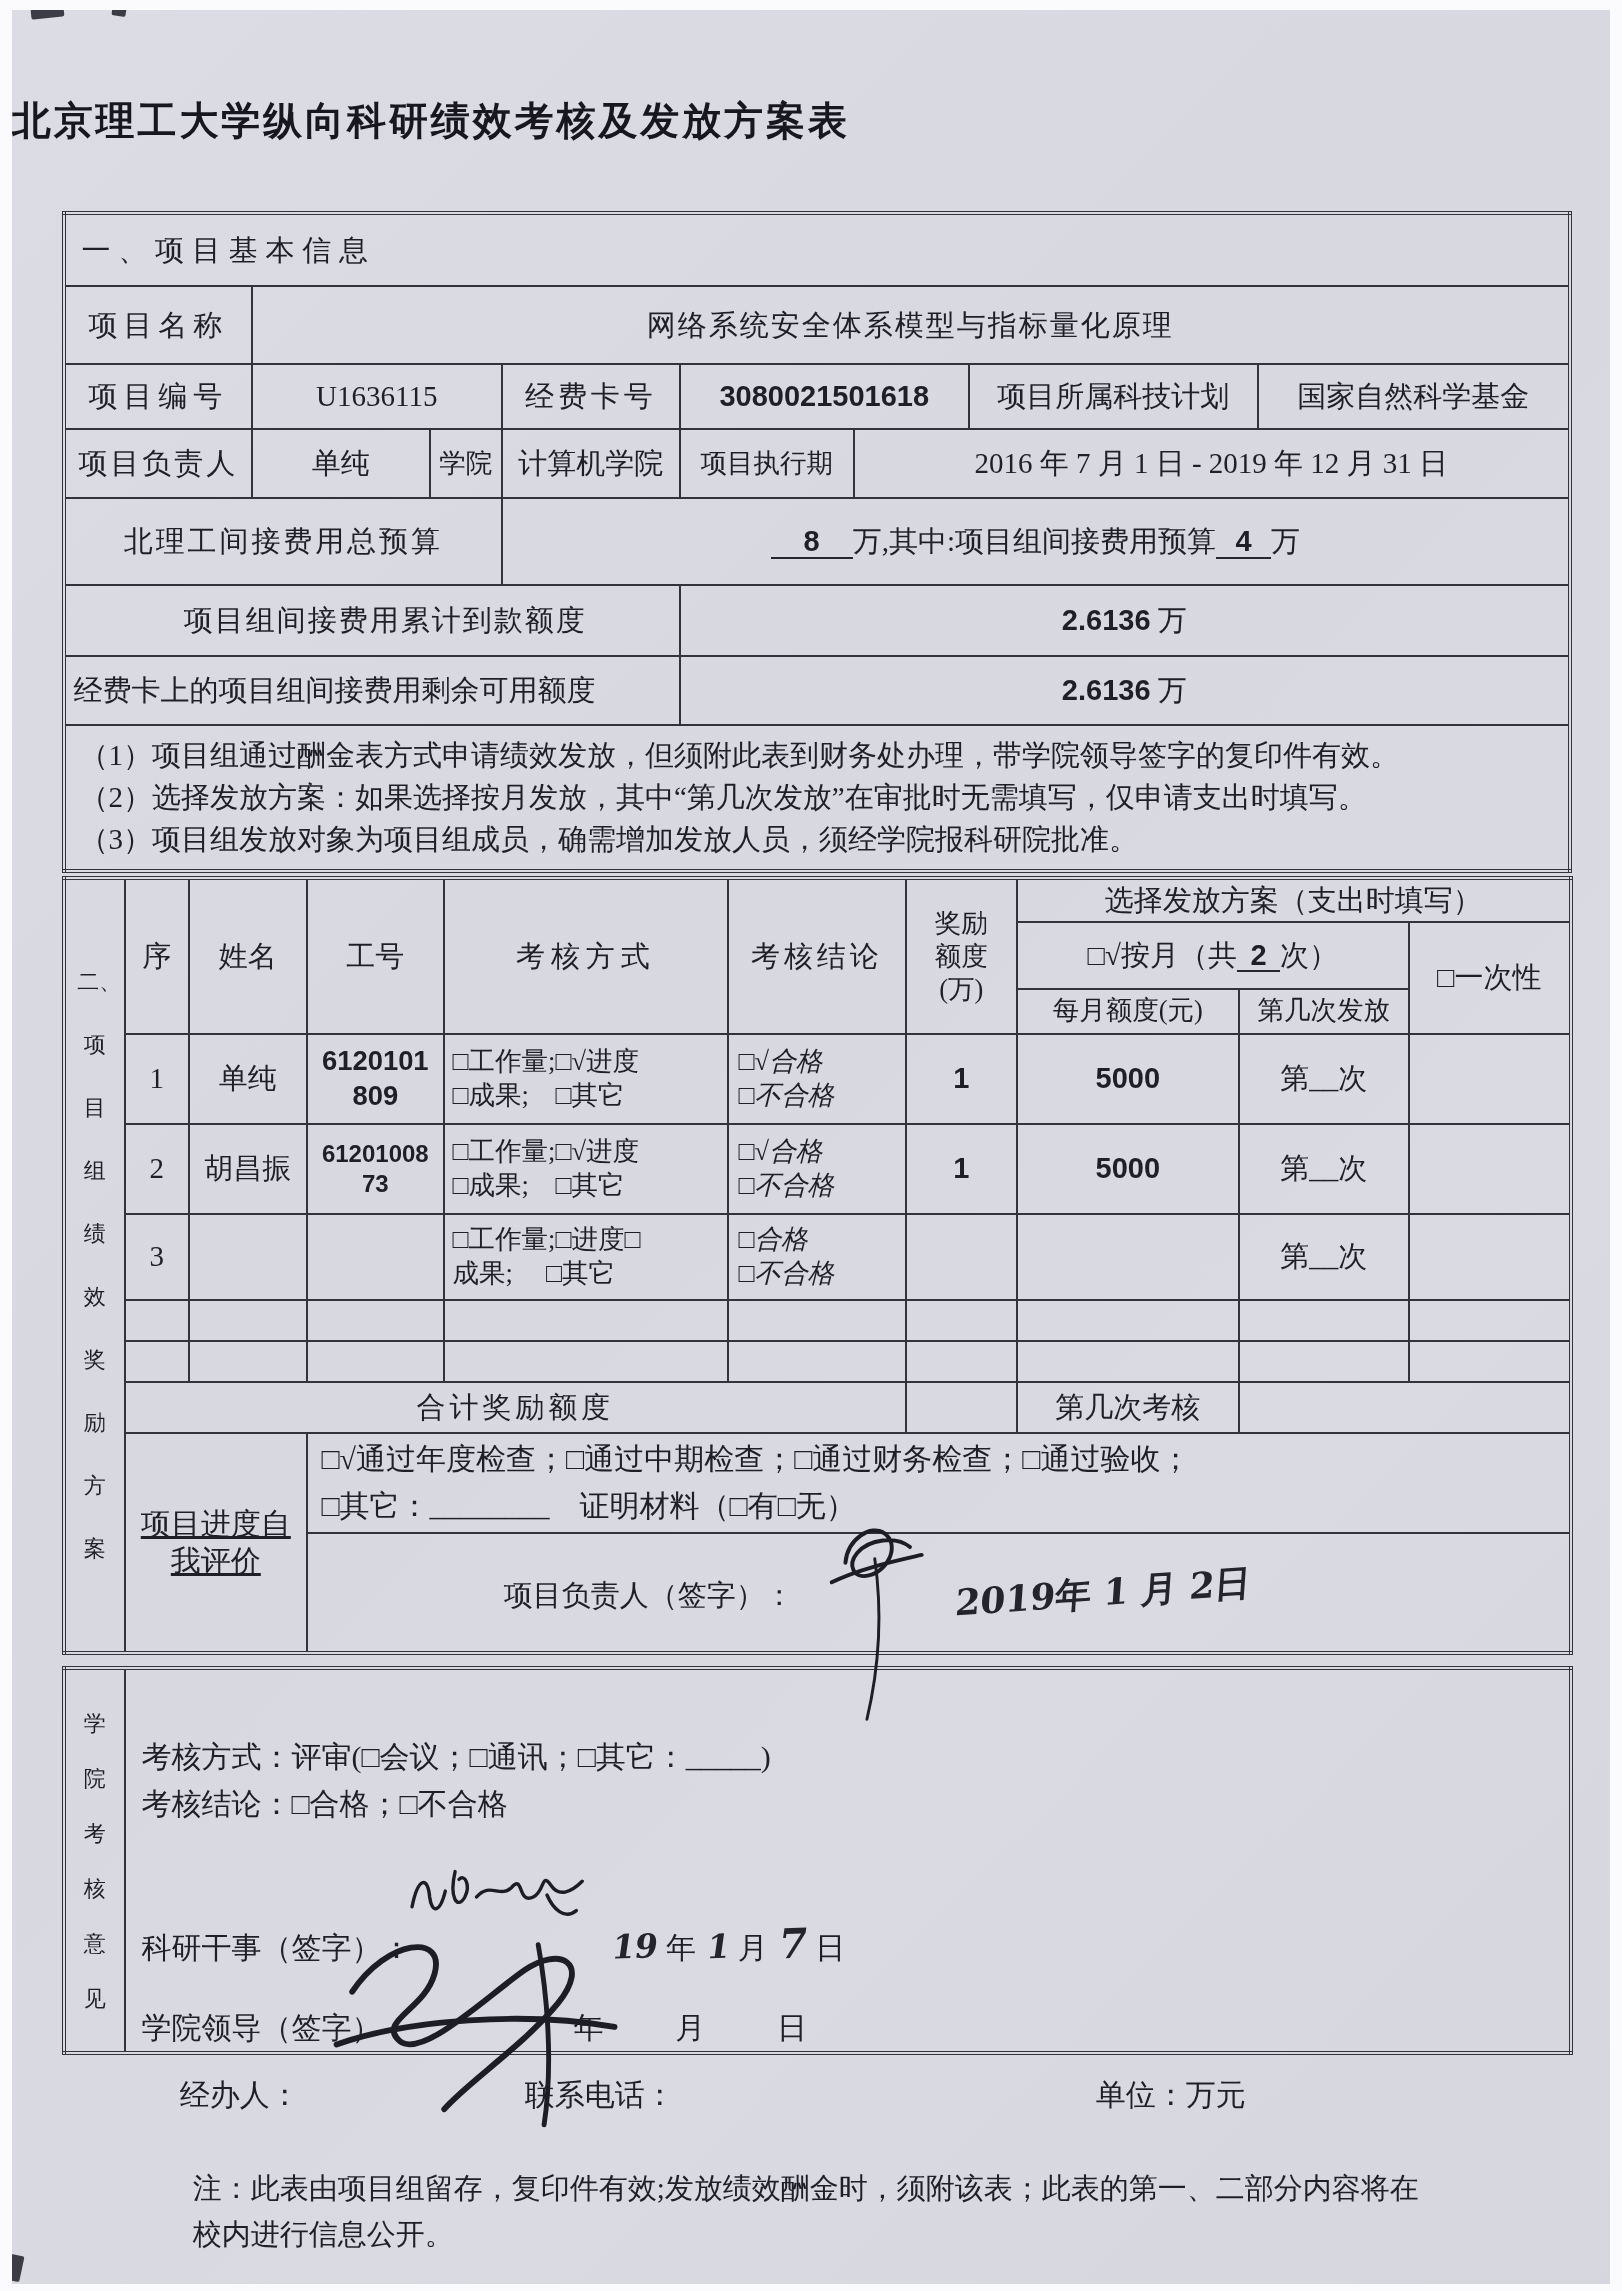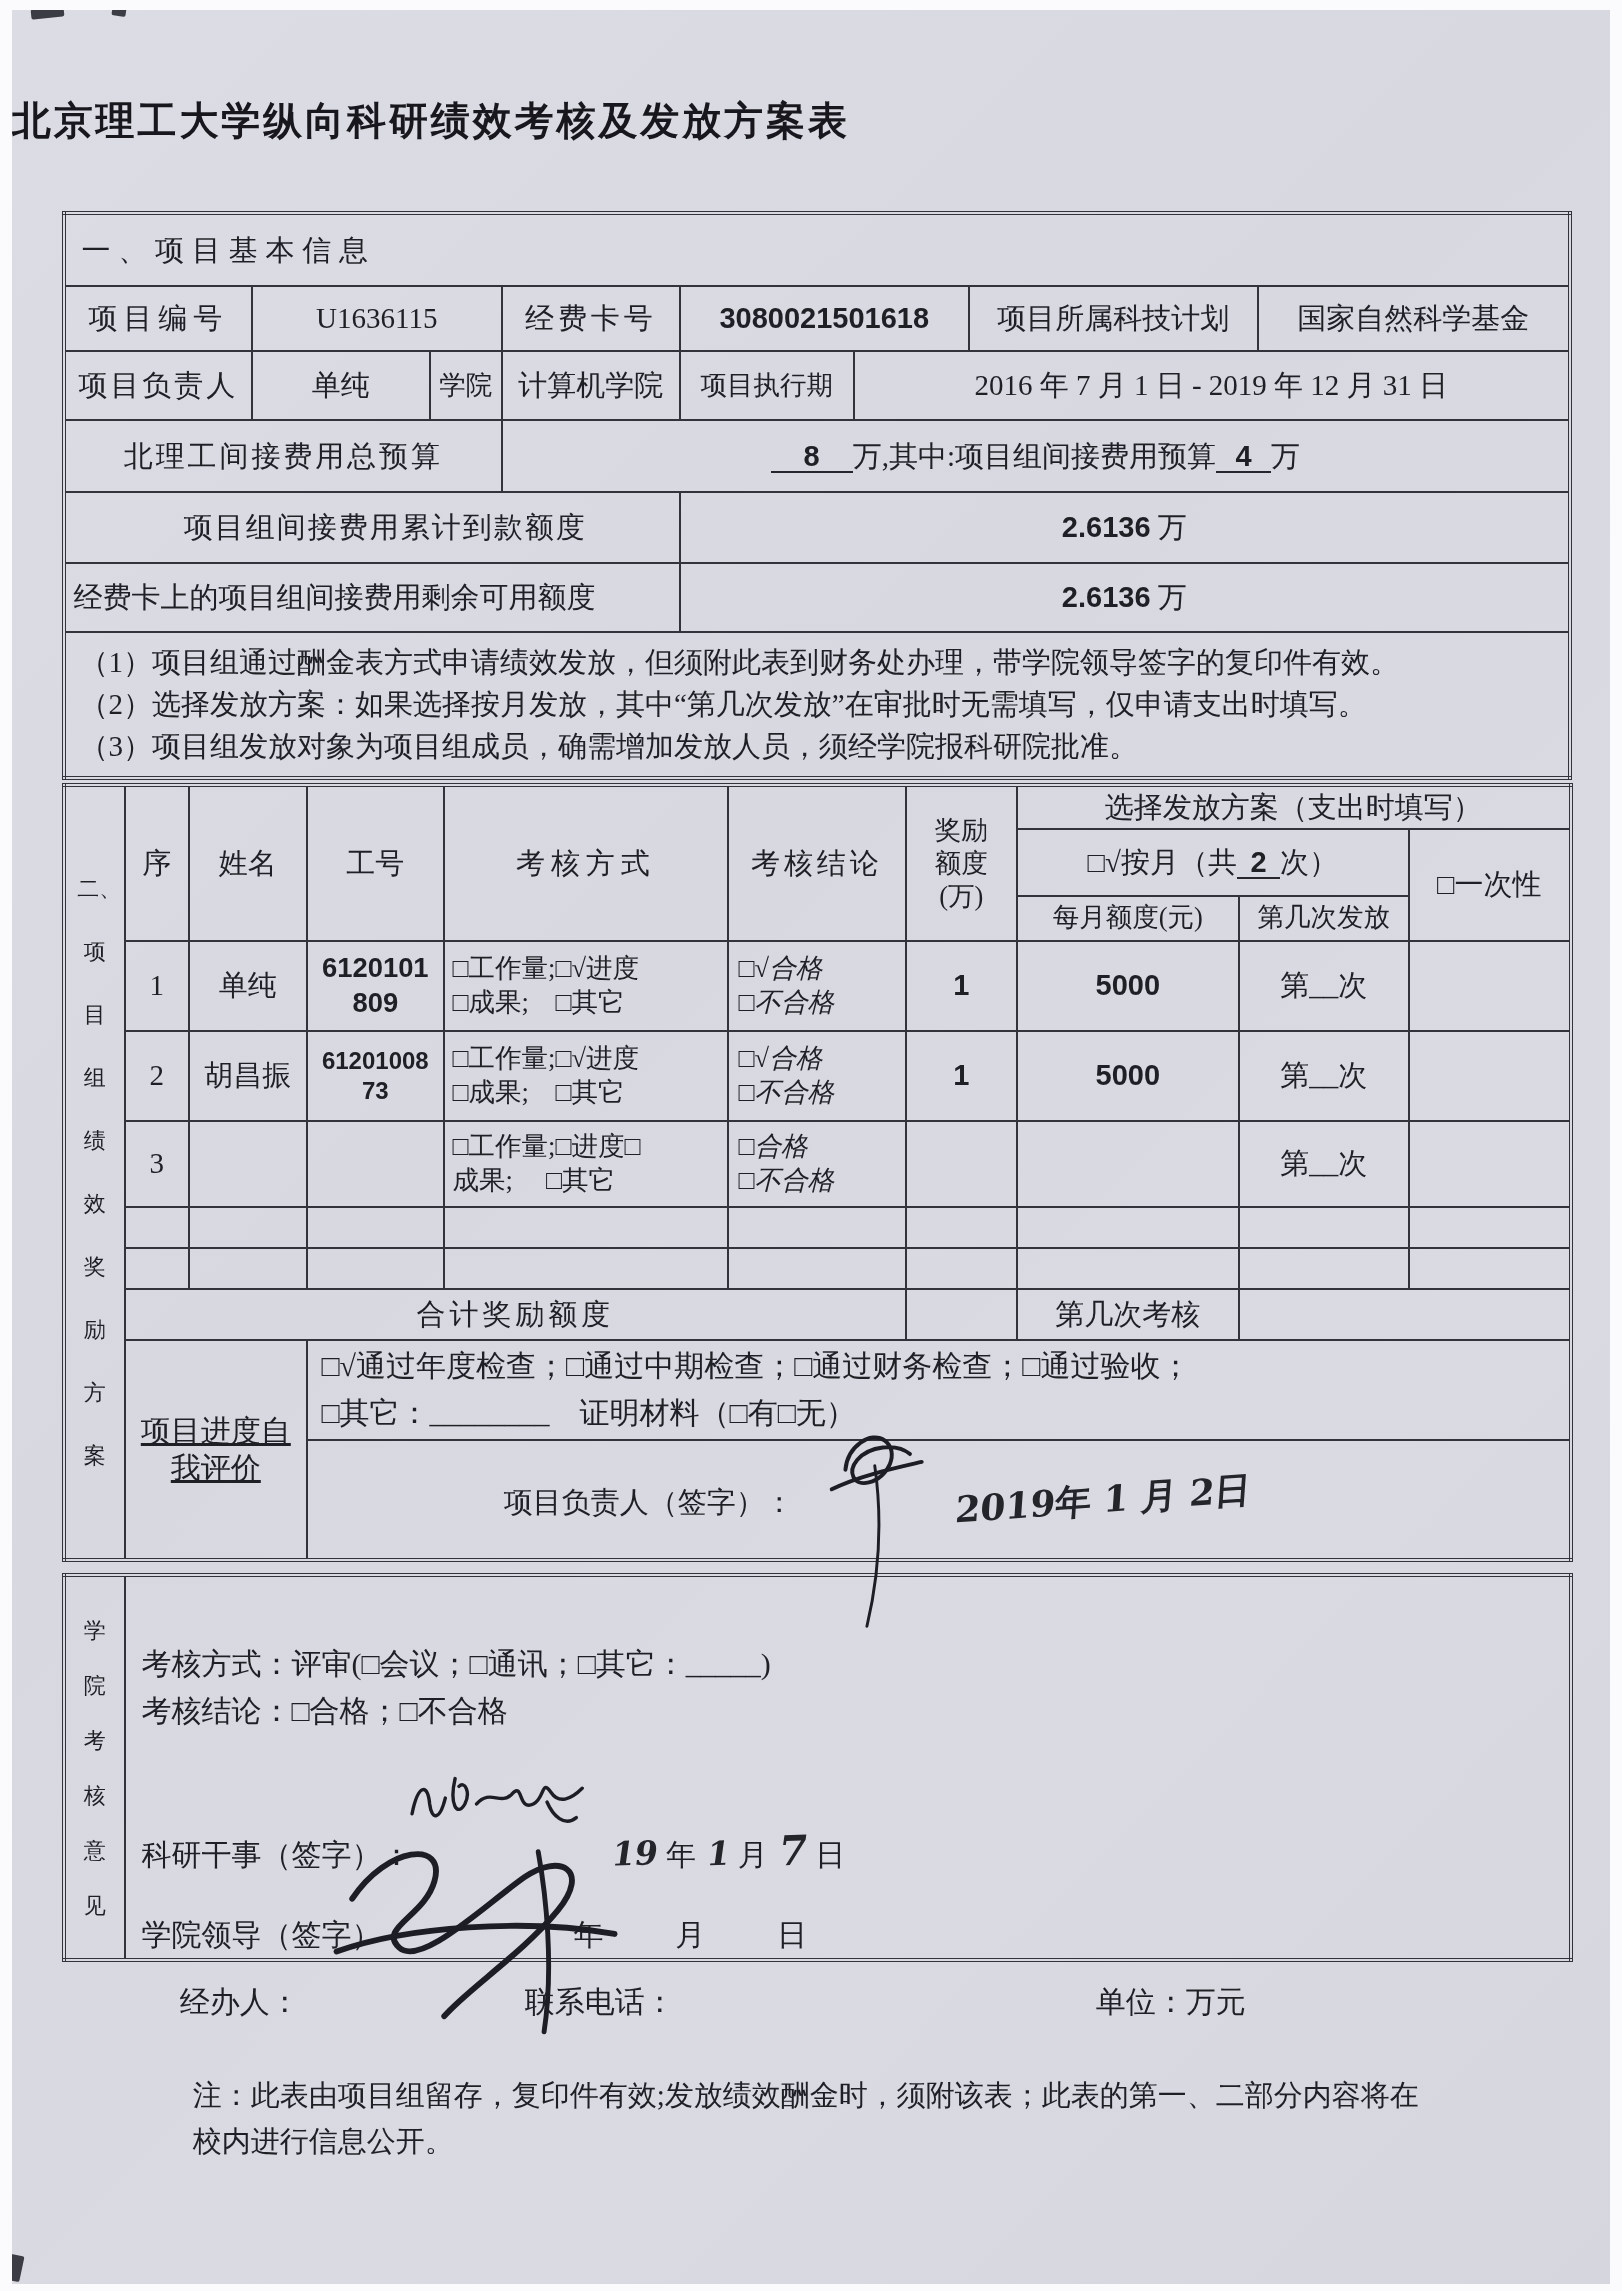--- a/index.html
+++ b/index.html
@@ -95,37 +95,41 @@
         <col style="width:178px">
       <col style="width:174px">
         <col style="width:115px">
         <col style="width:289px">
         <col style="width:312px">
     </colgroup>
     <tbody>
         <tr style="height:73px">
       <td colspan="8" class="lft" style="padding-left:15.7px;letter-spacing:7.8px;">一、项目基本信息</td>
     </tr>
+    <tr style="height:78px">
+      <td style="letter-spacing:5.9px;">项目名称</td>
+      <td colspan="7" style="letter-spacing:2px;">网络系统安全体系模型与指标量化原理</td>
+    </tr>
     <tr style="height:65px">
       <td style="letter-spacing:5.9px;">项目编号</td>
       <td colspan="2">U1636115</td>
       <td style="letter-spacing:3.9px;">经费卡号</td>
       <td colspan="2" class="num">3080021501618</td>
       <td>项目所属科技计划</td>
       <td>国家自然科学基金</td>
     </tr>
     <tr style="height:69px">
       <td style="letter-spacing:2.9px;">项目负责人</td>
       <td>单纯</td>
       <td class="small">学院</td>
       <td>计算机学院</td>
       <td class="small">项目执行期</td>
       <td colspan="3">2016 年 7 月 1 日 - 2019 年 12 月 31 日</td>
     </tr>
-    <tr style="height:72px">
+    <tr style="height:87px">
       <td colspan="3" style="letter-spacing:2.9px;">北理工间接费用总预算</td>
       <td colspan="5">
         <span class="ul w90 num">8</span><span>万,其中:项目组间接费用预算</span><span class="ul w60 num">4</span><span>万</span>
       </td>
     </tr>
     <tr style="height:71px">
       <td colspan="4" style="letter-spacing:2px;padding-left:30px;">项目组间接费用累计到款额度</td>
       <td colspan="4">
         <span class="num">2.6136</span>
         <span>万</span>

